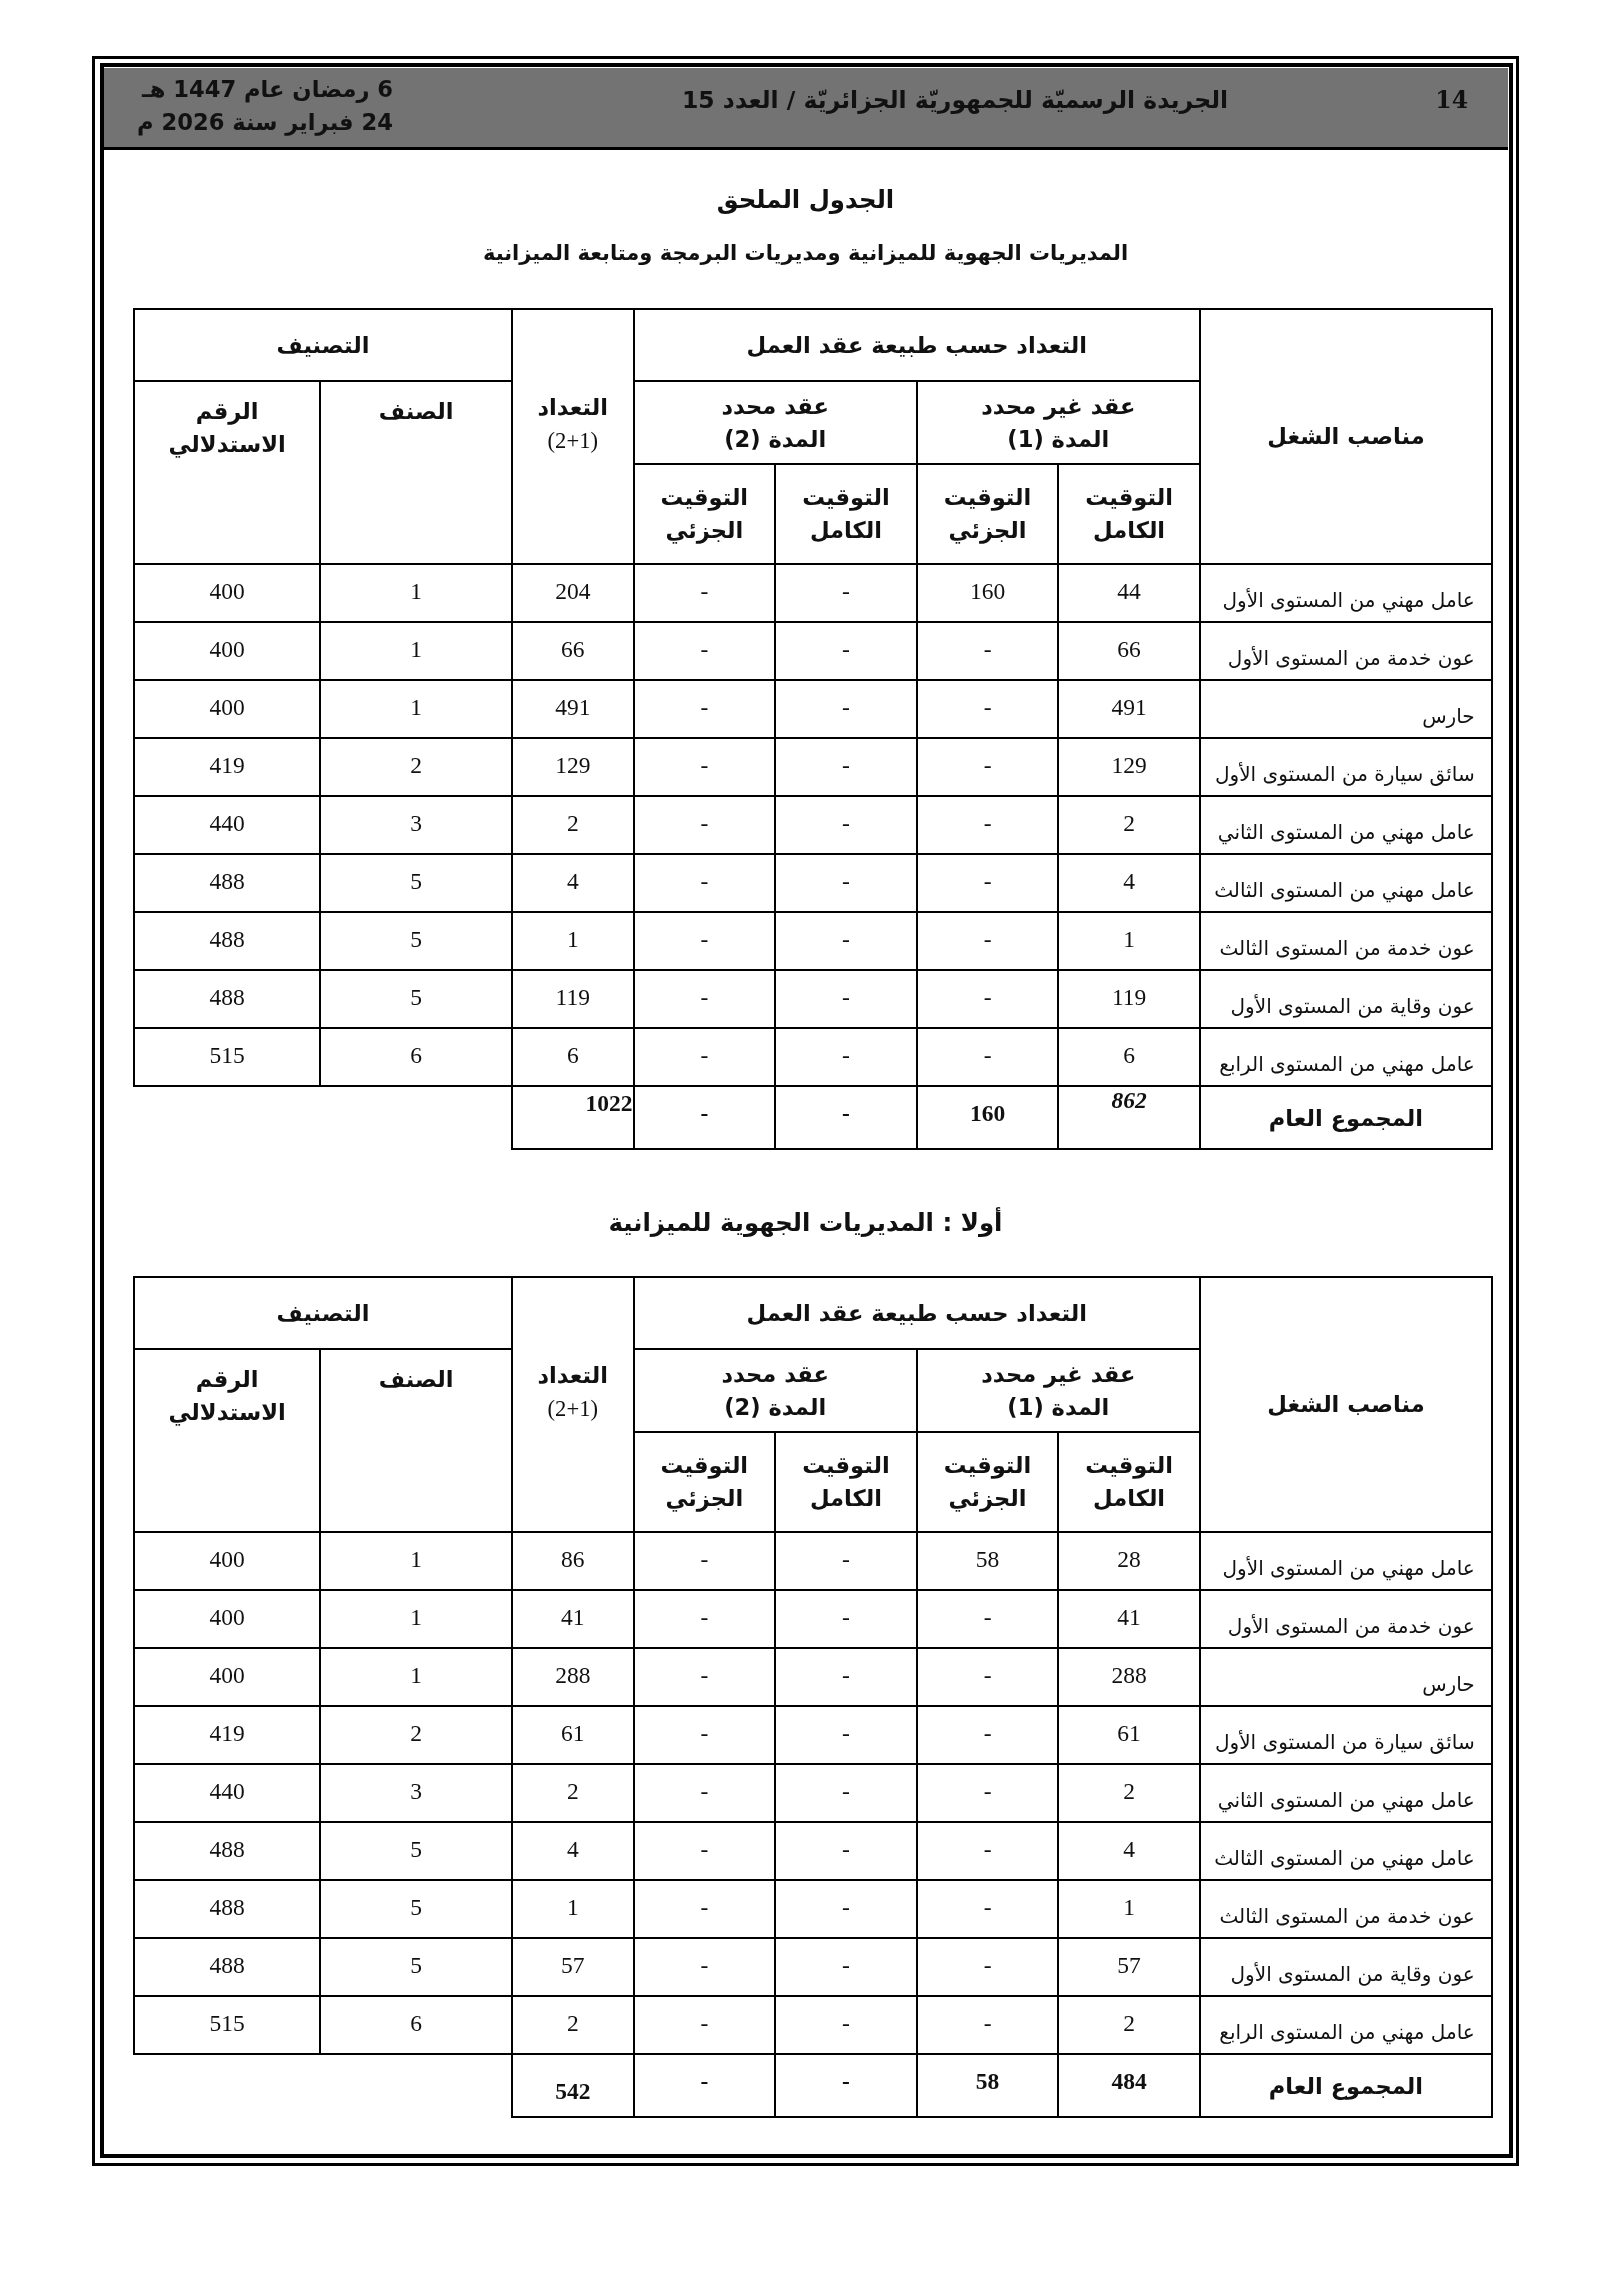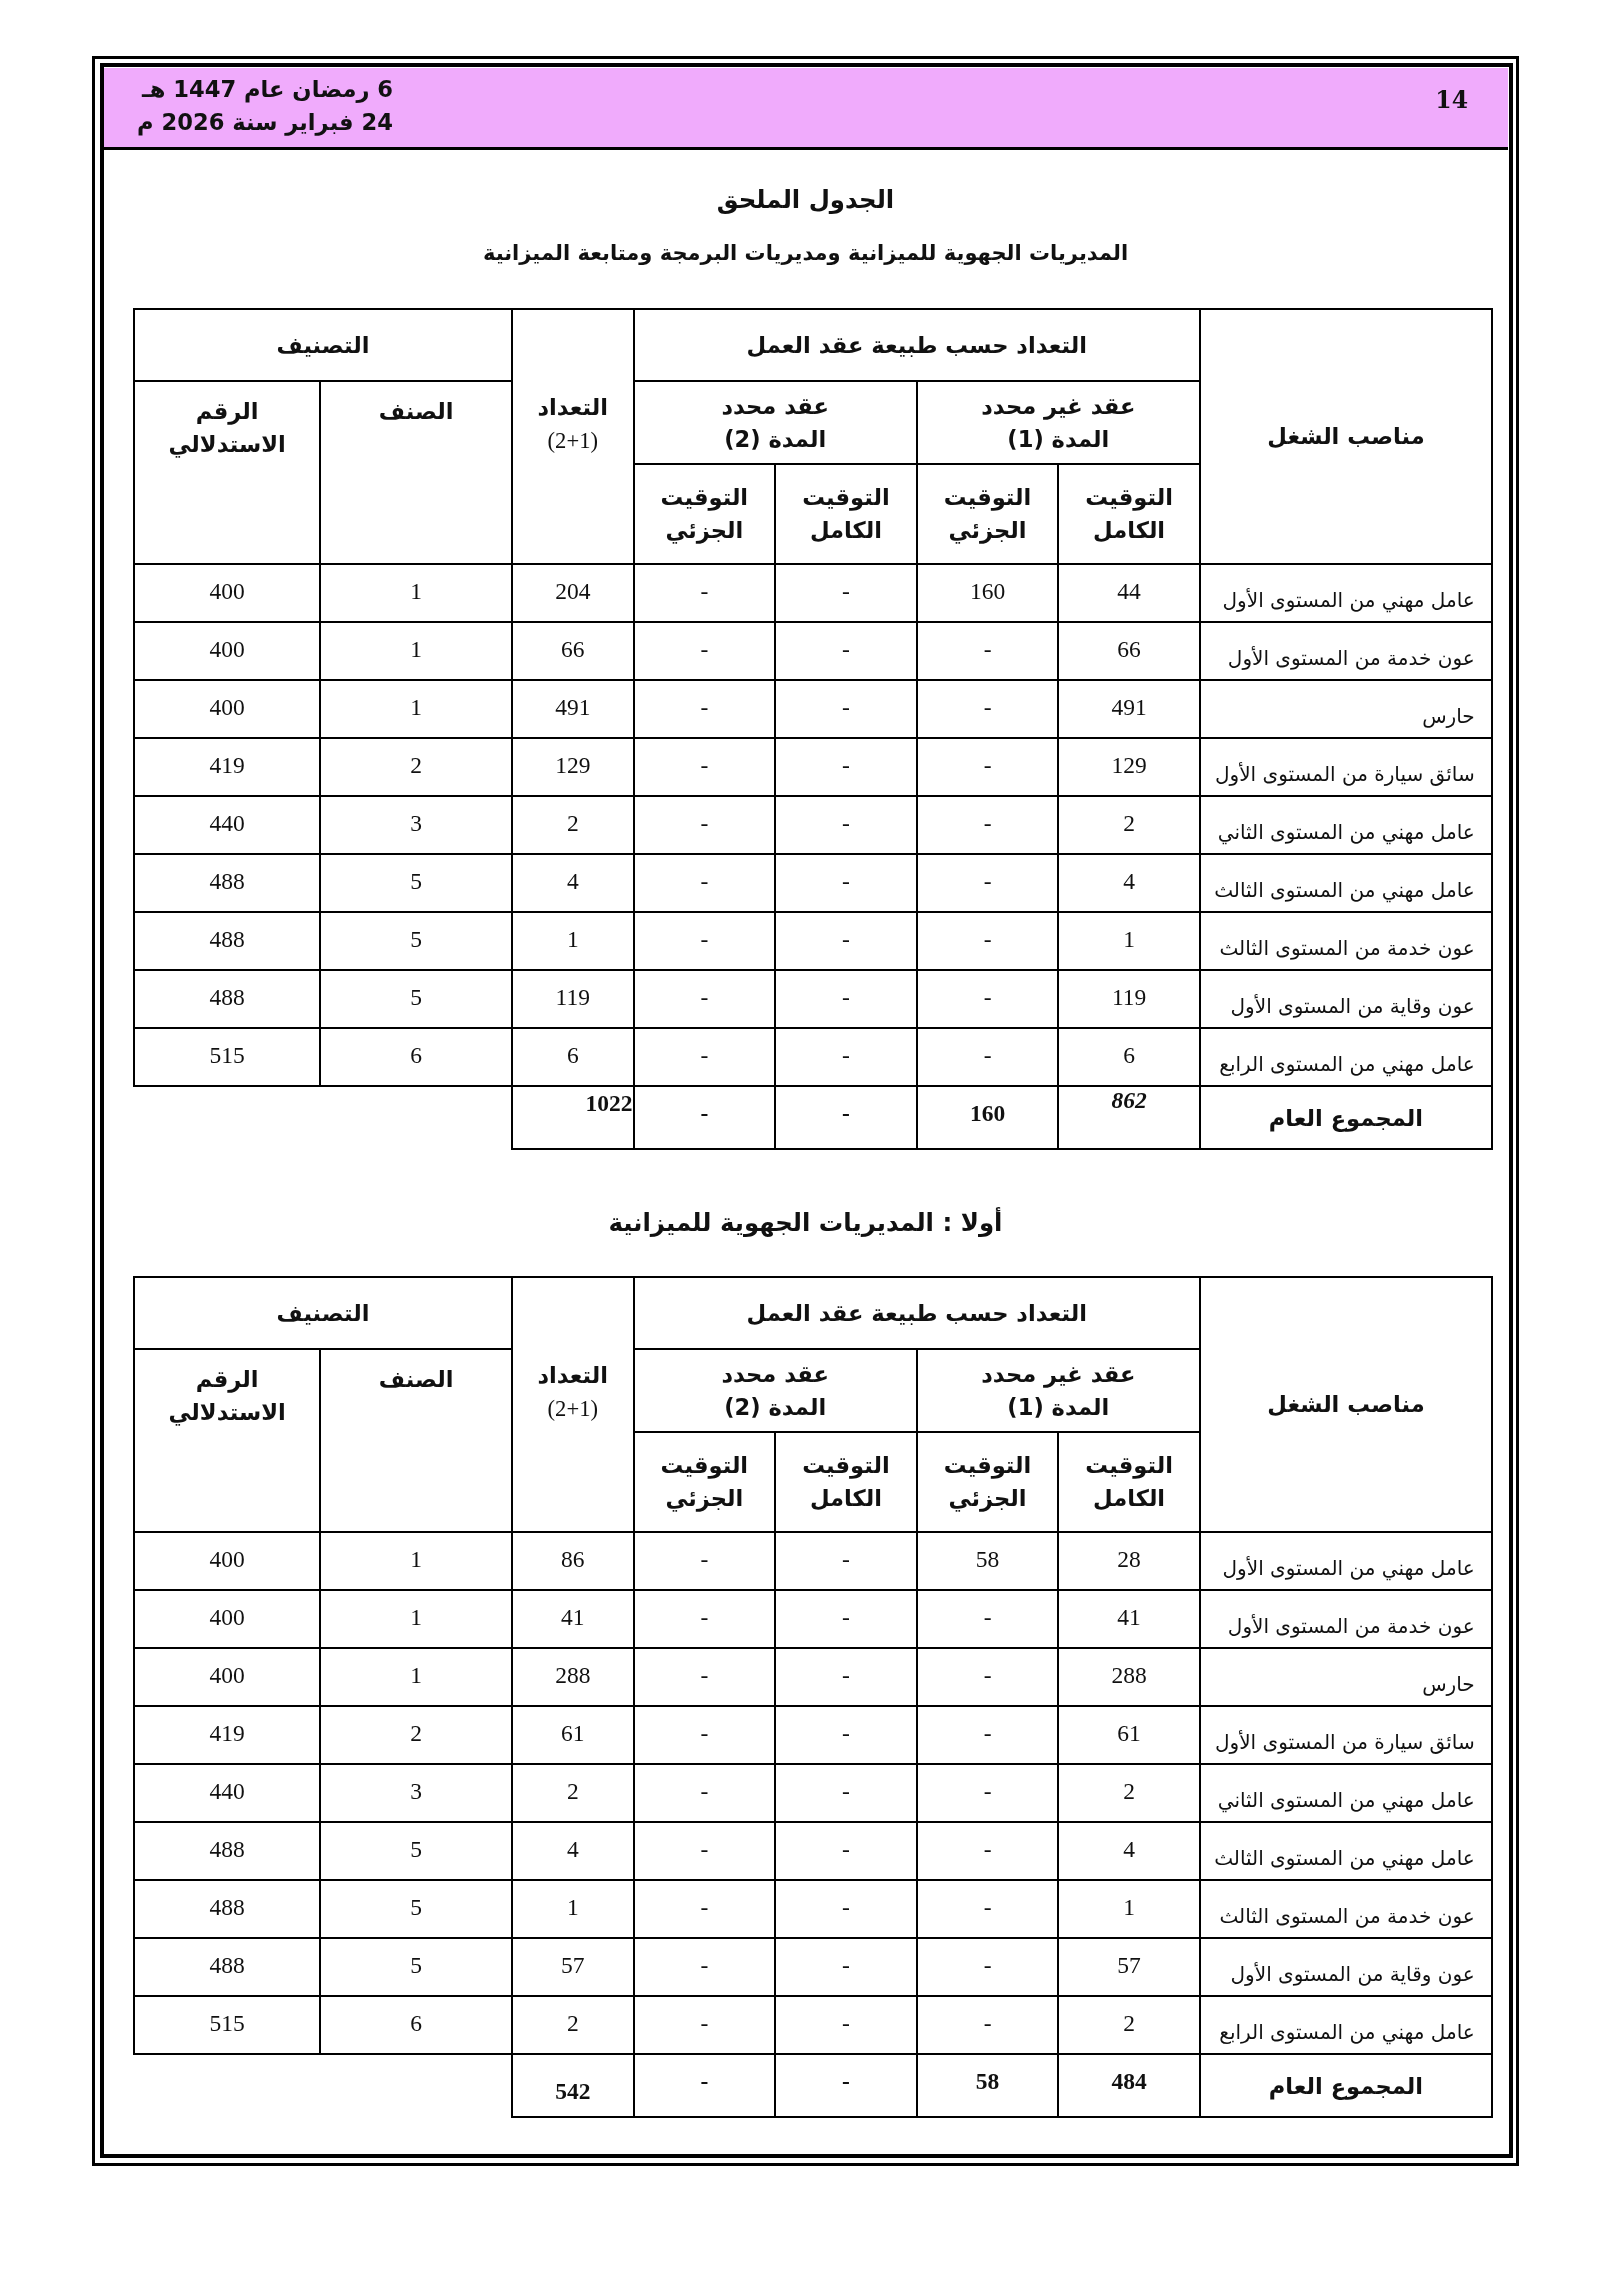--- a/index.html
+++ b/index.html
@@ -7,21 +7,21 @@
     .frame-outer {
       position: absolute; left: 92px; top: 56px; width: 1427px; height: 2110px;
       border: 3.6px solid #000; box-sizing: border-box;
     }
     .frame-inner {
       position: absolute; left: 100px; top: 63px; width: 1413px; height: 2095px;
       border: 4.5px solid #000; box-sizing: border-box;
     }
     .header-band {
       position: absolute; left: 104px; top: 68px; width: 1404px; height: 82px;
-      background: #f0abfc; border-bottom: 3.6px solid #000; box-sizing: border-box;
+      background: #737373; border-bottom: 3.6px solid #000; box-sizing: border-box;
     }
     .hdr-date {
       position: absolute; left: 18px; top: 5.4px; width: 271px; direction: rtl; text-align: right;
       font-family: "DejaVu Sans", sans-serif; font-weight: bold; font-size: 22.6px; line-height: 33px;
     }
     .hdr-title {
       position: absolute; left: 507px; top: 16.3px; width: 688px; direction: rtl; text-align: center;
       font-family: "DejaVu Sans", sans-serif; font-weight: bold; font-size: 23.5px; line-height: 33px;
     }
     .hdr-page {
@@ -65,20 +65,21 @@
 <body>
 
 <div class="frame-outer"></div>
 <div class="frame-inner"></div>
 
 <div class="header-band">
   <div class="hdr-date">
     <div>6 رمضان عام 1447 هـ</div>
     <div>24 فبراير سنة 2026 م</div>
   </div>
+  <div class="hdr-title">الجريدة الرسميّة للجمهوريّة الجزائريّة / العدد 15</div>
   <div class="hdr-page">14</div>
 </div>
 
 <div class="heading" style="top:185px;">الجدول الملحق</div>
 <div class="heading" style="top:241px; font-size:21px;">المديريات الجهوية للميزانية ومديريات البرمجة ومتابعة الميزانية</div>
 
 <table class="grid" id="tbl-main" style="top:308px;">
   <colgroup>
     <col class="c-job">
       <col class="c-n">

